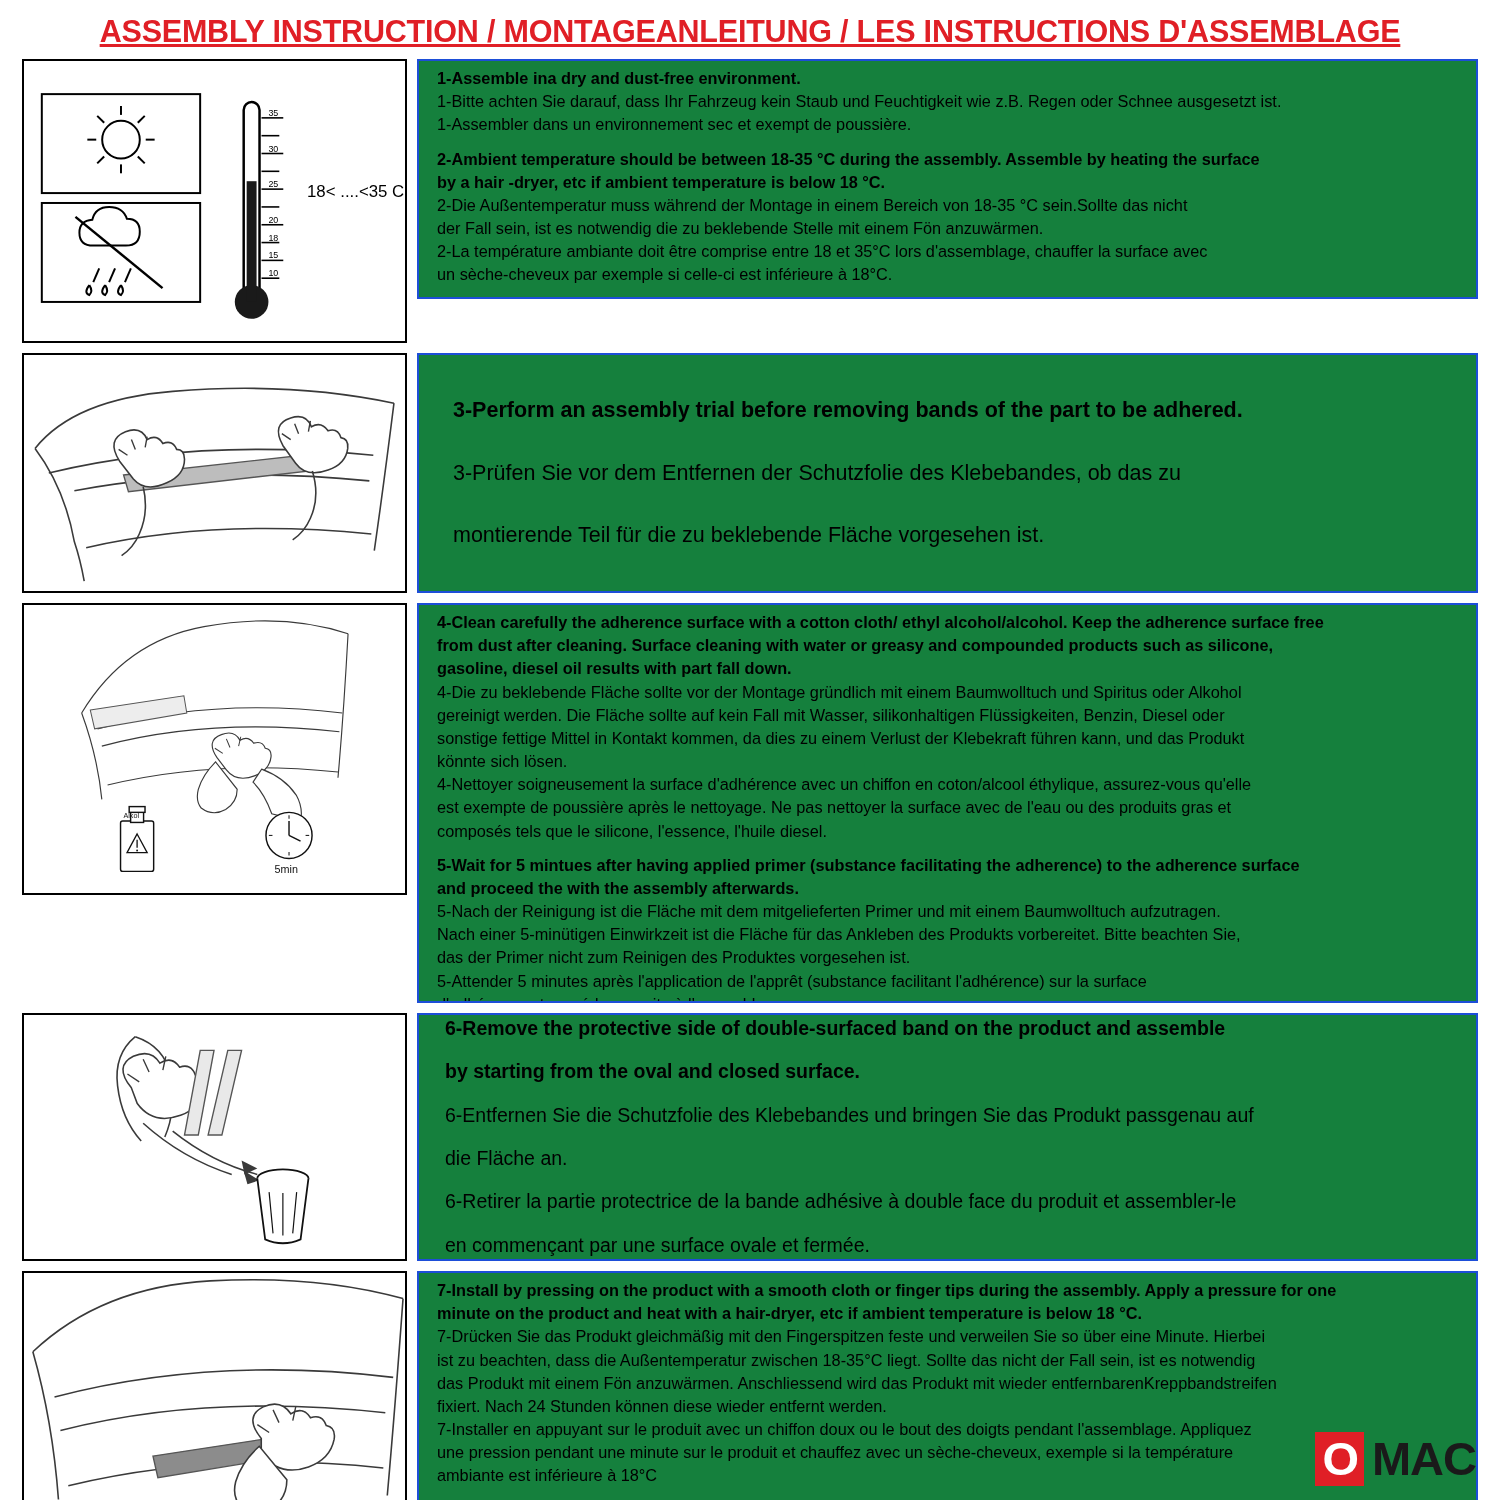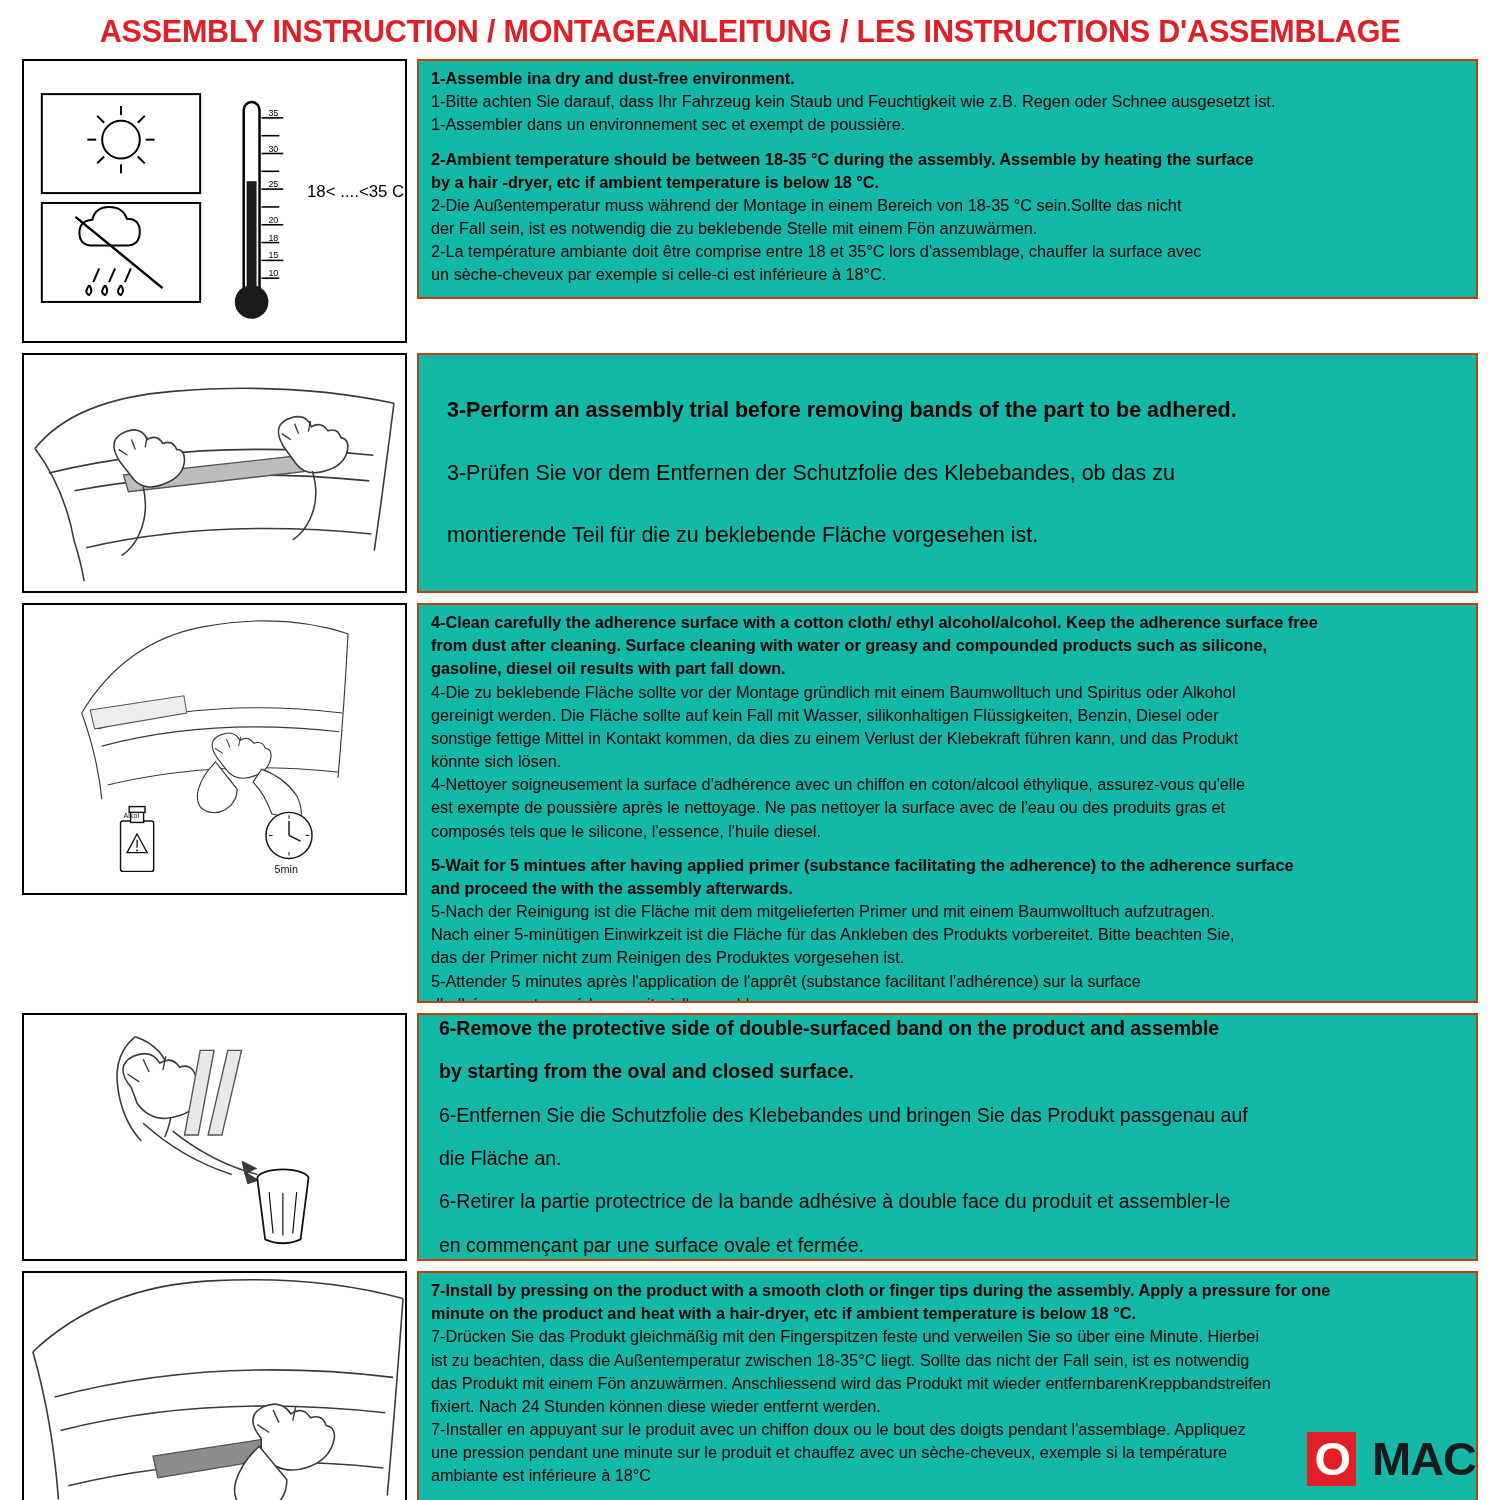--- a/index.html
+++ b/index.html
@@ -22,20 +22,21 @@
     padding: 10px 22px 0 22px;
   }
   .title {
     color: #e01f26;
     font-size: 30.5px;
     font-weight: bold;
     letter-spacing: -0.2px;
     text-align: center;
     padding: 4px 0 10px 0;
     white-space: nowrap;
+    text-decoration: underline;
   }
   .grid {
     display: flex;
     flex-direction: column;
     gap: 10px;
   }
   .row {
     display: flex;
     gap: 10px;
   }
@@ -43,25 +44,25 @@
     width: 385px;
     border: 2px solid #000;
     box-sizing: border-box;
     position: relative;
     overflow: hidden;
     flex: none;
     background: #fff;
   }
   .cell-txt {
     flex: 1;
-    border: 2px solid #c2410c;
+    border: 2px solid #1d4ed8;
     box-sizing: border-box;
-    padding: 7px 10px 7px 12px;
+    padding: 7px 10px 7px 18px;
     overflow: hidden;
-    background: #14b8a6;
+    background: #15803d;
   }
   .p {
     font-size: 16.3px;
     line-height: 1.3;
     margin: 0 0 2px 0;
   }
   .p.b { font-weight: bold; }
   .p.gap { margin-top: 13px; }
   .big {
     font-size: 21.5px;
@@ -93,21 +94,21 @@
     line-height: 54px;
     padding: 0 6px 0 7px;
     letter-spacing: -1px;
   }
   .logo-mac {
     color: #1a1a1a;
     font-weight: bold;
     font-size: 47px;
     line-height: 54px;
     letter-spacing: -1px;
-    padding-left: 16px;
+    padding-left: 8px;
   }
 </style>
 </head>
 <body>
 
 <div class="page">
 
   <div class="title">ASSEMBLY INSTRUCTION / MONTAGEANLEITUNG / LES INSTRUCTIONS D'ASSEMBLAGE</div>
 
   <div class="grid">

